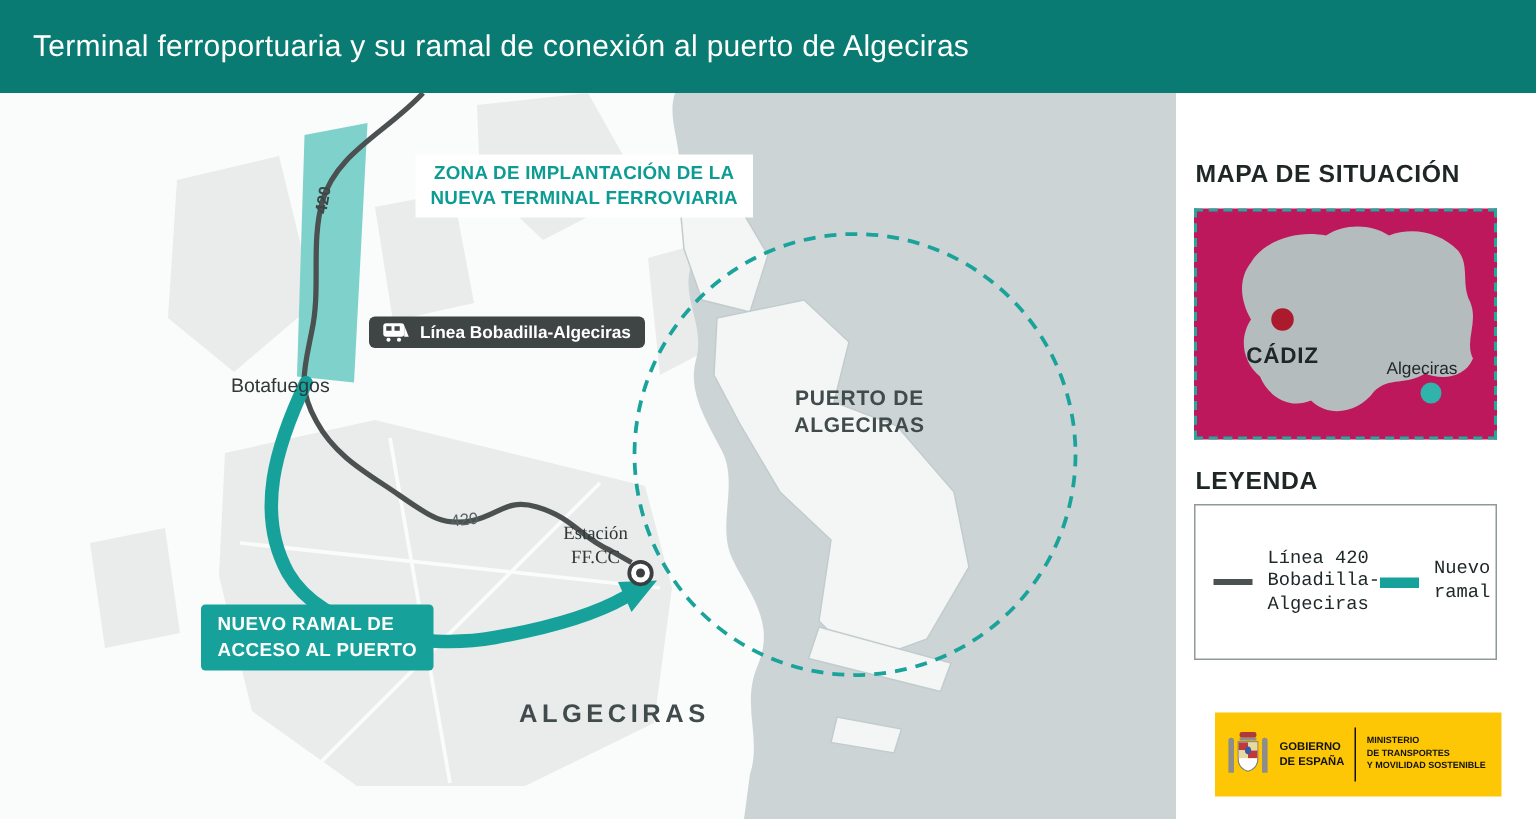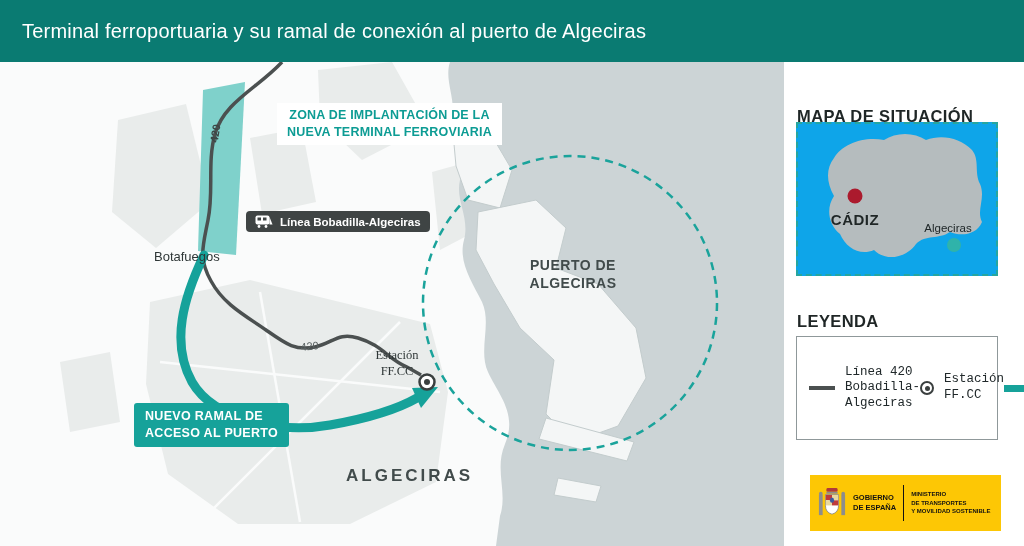--- a/index.html
+++ b/index.html
@@ -22,21 +22,21 @@
   .botafuegos { left:110px; top:249px; color:#2f3737; font-size:13px;margin-left:44px; }
   .estacion   { left:360px; top:348px; width:74px; text-align:center; color:#2f3737; font-size:12.5px; line-height:1.25;font-family:Liberation Serif, serif; }
   .ramal-label{ left:134px; top:403px; background:#16a29a; border-radius:3px; padding:5px 11px; text-align:left;
                 color:#ffffff; font-size:12.5px; font-weight:bold; line-height:1.35; letter-spacing:0.3px; }
   .port-label { left:487px; top:256px; width:172px; text-align:center; color:#414b4b;
                 font-size:14px; font-weight:bold; line-height:1.3; letter-spacing:0.5px; }
   .city-label { left:346px; top:466px; color:#414b4b; font-size:17px; font-weight:bold; letter-spacing:3px; }
 
   
   .situ-title   { left:797px; top:107px; color:#1f2626; font-size:16.5px; font-weight:bold; letter-spacing:0.4px; }
-  .situ-box     { left:796px; top:122px; width:202px; height:154px; border:2px dashed #27a69e; background:#0ea5e9; }
+  .situ-box     { left:796px; top:139px; width:202px; height:154px; border:2px dashed #27a69e; background:#be185d; }
   .leyenda-title{ left:797px; top:312px; color:#1f2626; font-size:16.5px; font-weight:bold; letter-spacing:0.4px; }
   .legend-box   { left:796px; top:336px; width:202px; height:104px; border:1.5px solid #8f989a; background:#ffffff;
                   padding:10px 12px; display:flex; justify-content:space-between;font-family:Liberation Mono, monospace; }
   .legend-row   { display:flex; align-items:center; gap:10px; color:#20282a; font-size:12.5px; line-height:1.25; }
   .swatch-rail  { width:26px; height:3.5px; background:#4b5050; flex:none; }
   .swatch-ramal { width:26px; height:7px;  background:#16a29a; flex:none; }
   .station-dot  { width:14px; height:14px; border:2.5px solid #3a3f3f; border-radius:50%; background:#fff;
                   display:flex; align-items:center; justify-content:center; flex:none; }
   .station-dot::after { content:""; width:5px; height:5px; background:#3a3f3f; border-radius:50%; }
 
@@ -152,24 +152,20 @@
 
   <div class="overlay legend-box">
     <div class="legend-row">
       <span class="swatch-rail"></span>
       <span>
         <div>Línea 420</div>
         <div>Bobadilla-Algeciras</div>
       </span>
     </div>
     <div class="legend-row">
-      <span class="station-dot"></span>
-      <span>Estación FF.CC</span>
-    </div>
-    <div class="legend-row">
       <span class="swatch-ramal"></span>
       <span>Nuevo ramal</span>
     </div>
   </div>
 
   <div class="overlay logo-box">
     <svg width="28" height="36" viewBox="0 0 30 36">
       <rect x="1" y="9" width="4" height="22" fill="#8d8d8d"></rect>
       <circle cx="3" cy="8" r="2" fill="#8d8d8d"></circle>
       <rect x="25" y="9" width="4" height="22" fill="#8d8d8d"></rect>

